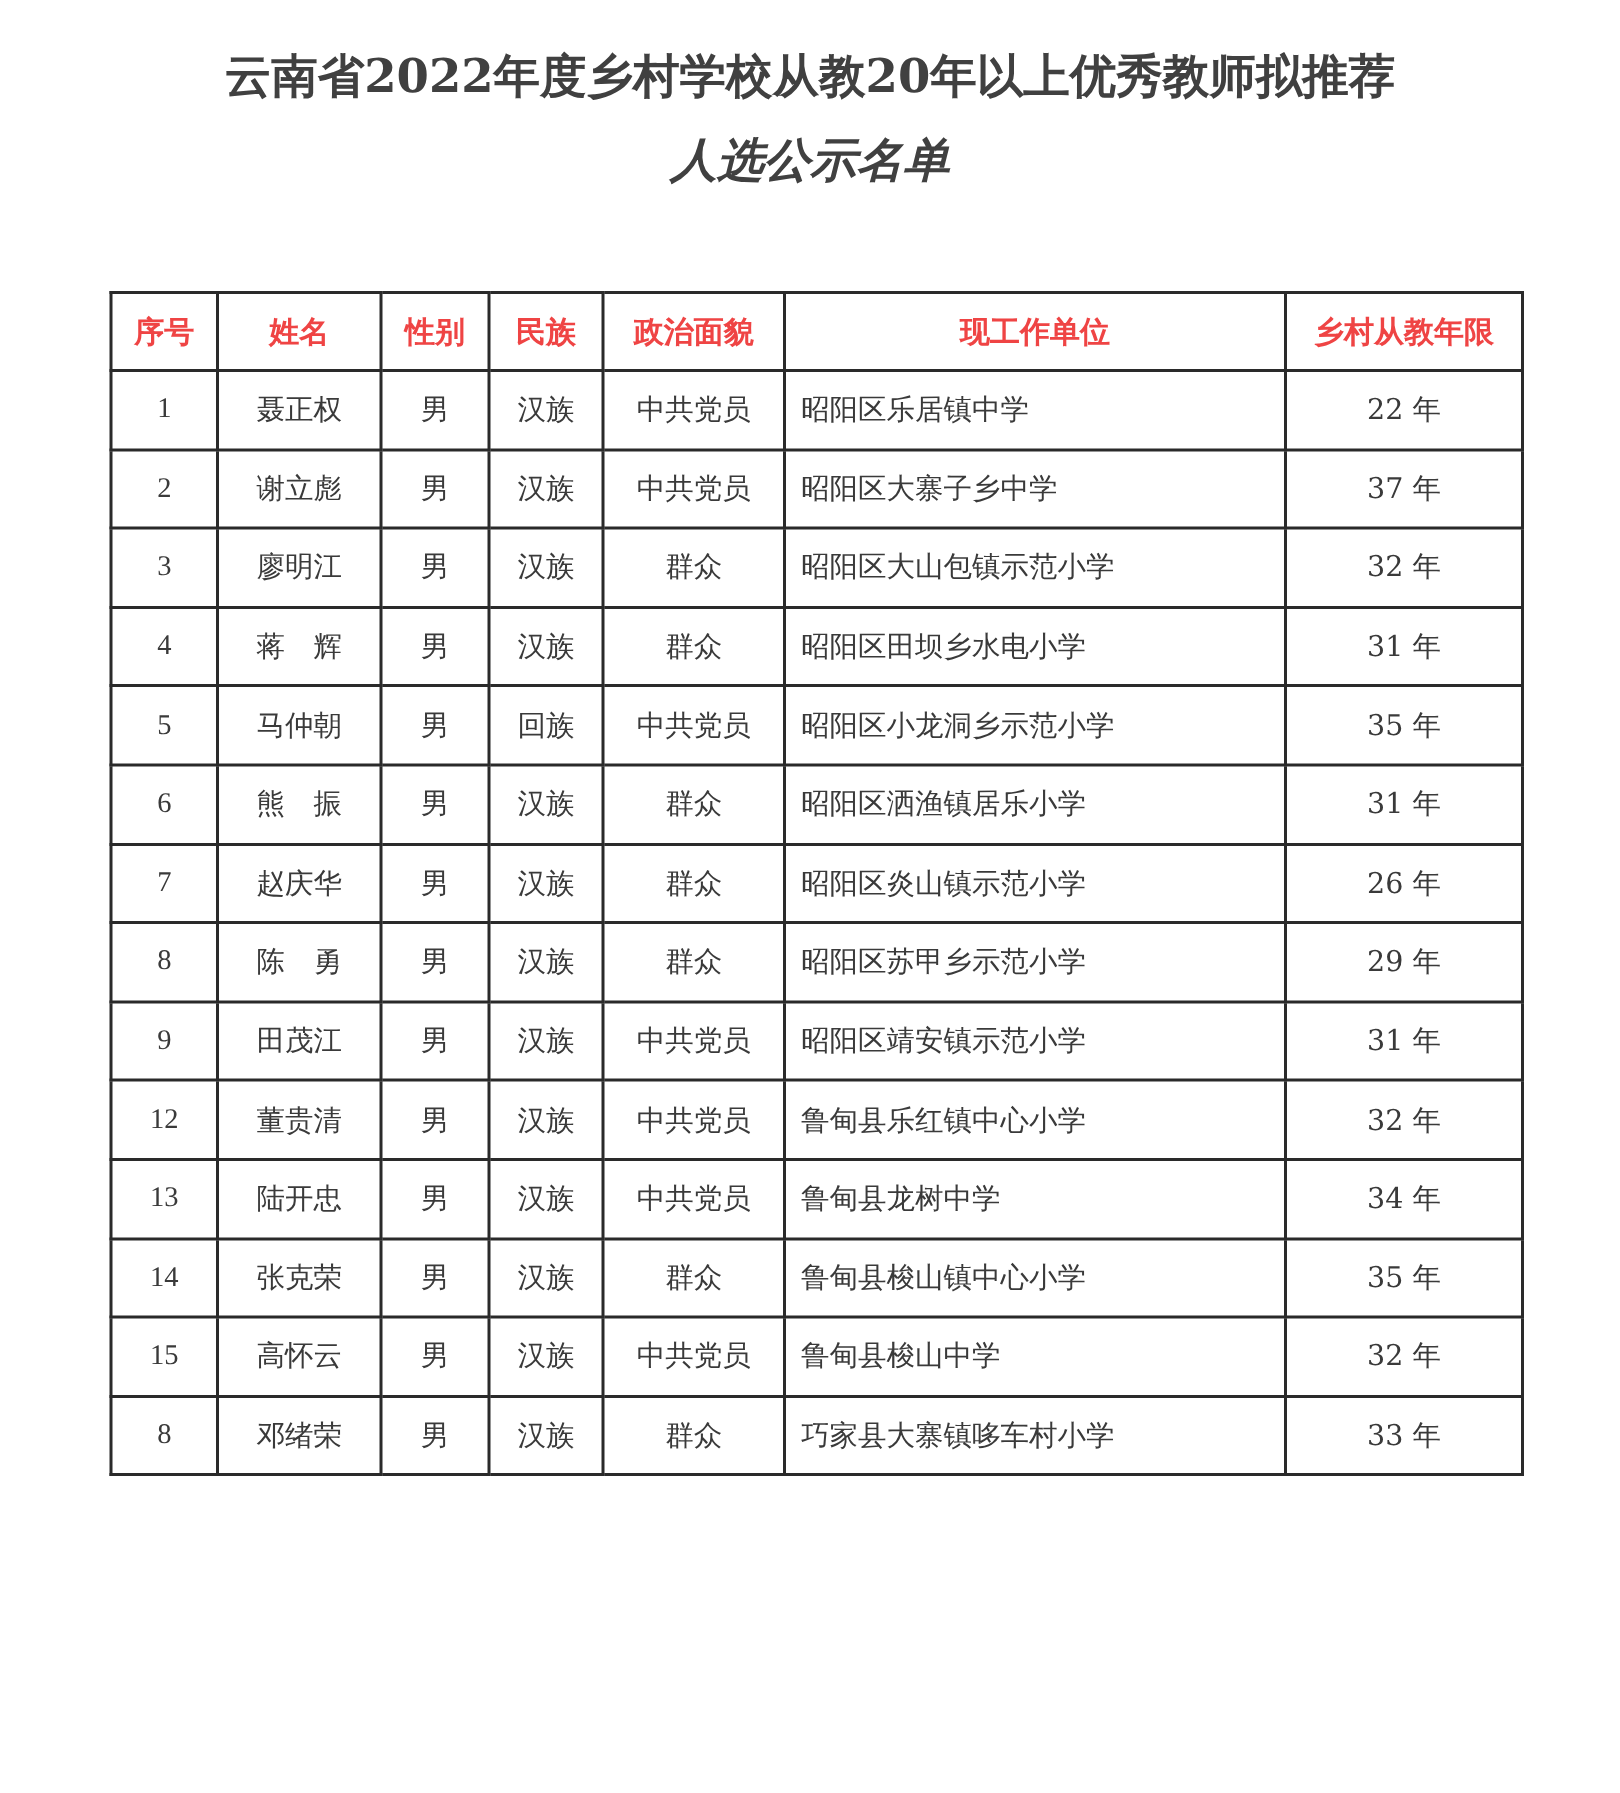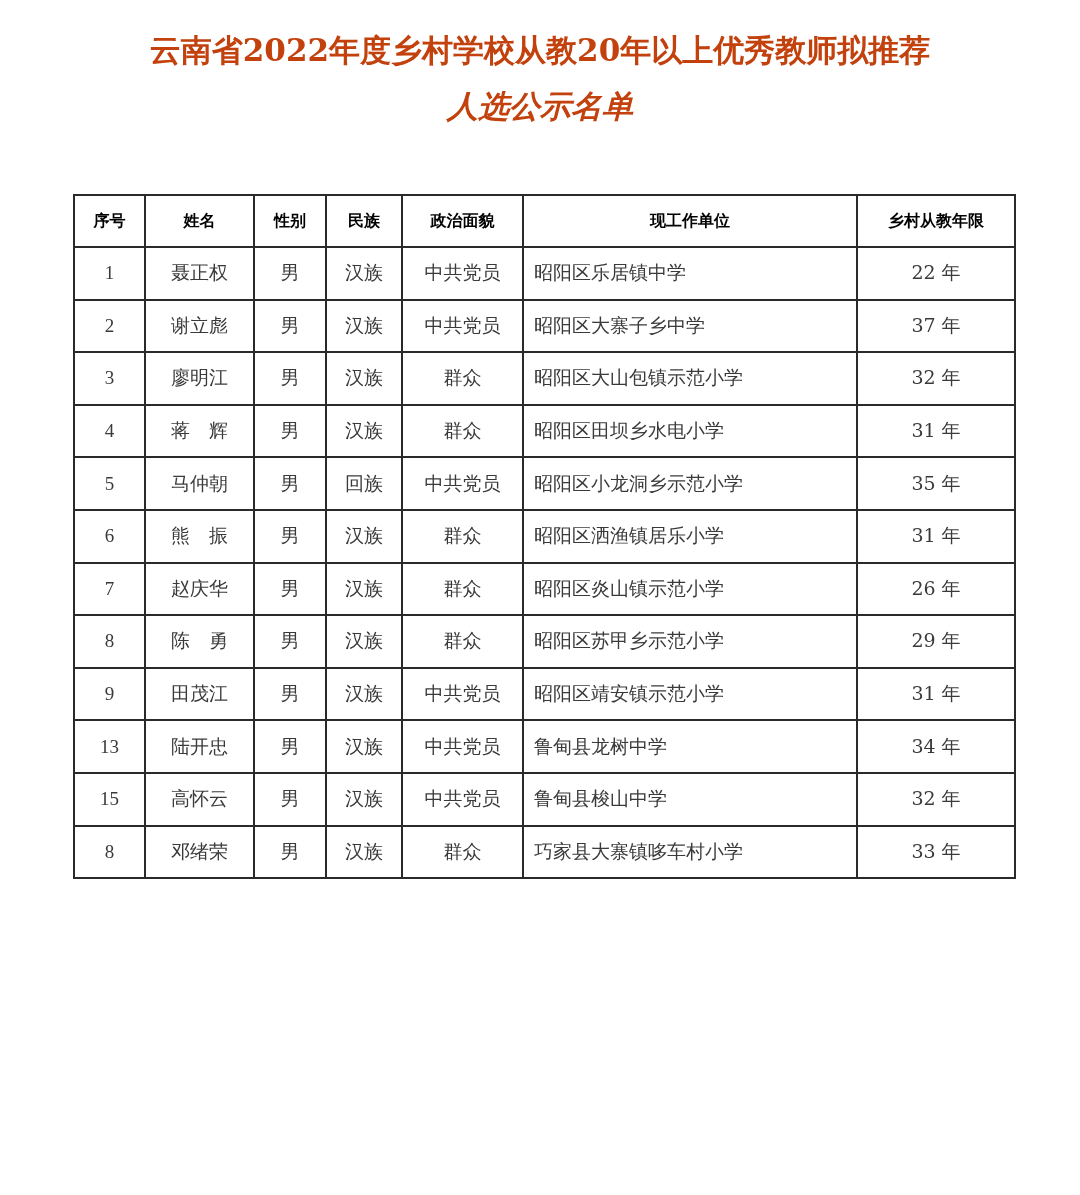--- a/index.html
+++ b/index.html
@@ -16,21 +16,21 @@
       color: #1a1a1a;
     }
     .title {
       position: absolute;
       left: 0;
       width: 1080px;
       text-align: center;
       font-family: "DejaVu Serif", "Liberation Serif", serif;
       font-weight: bold;
       font-size: 31px;
-      color: #c2410c;
+      color: #404040;
       letter-spacing: 0px;
       white-space: nowrap;
     }
     .title.line1 { top: 30px; }
     .title.line2 { top: 86px; font-style: italic; }
 
     table.roster {
       position: absolute;
       left: 73px;
       top: 194px;
@@ -51,22 +51,22 @@
       padding: 0;
       text-align: center;
       vertical-align: middle;
       white-space: nowrap;
       overflow: hidden;
     }
     table.roster th {
       height: 50px;
       font-family: "DejaVu Sans", "Liberation Sans", sans-serif;
       font-weight: bold;
-      font-size: 16px;
-      color: #000000;
+      font-size: 20px;
+      color: #ef4444;
     }
     table.roster td {
       height: 50.6px;
       font-family: "DejaVu Serif", "Liberation Serif", serif;
       font-size: 19px;
       color: #3a3a3a;
     }
     table.roster td.unit {
       text-align: left;
       padding-left: 10px;
@@ -183,29 +183,47 @@
     <tr>
       <td class="no">9</td>
       <td>田茂江</td>
       <td>男</td>
       <td>汉族</td>
       <td>中共党员</td>
       <td class="unit">昭阳区靖安镇示范小学</td>
       <td class="years">31 年</td>
     </tr>
     <tr>
+      <td class="no">12</td>
+      <td>董贵清</td>
+      <td>男</td>
+      <td>汉族</td>
+      <td>中共党员</td>
+      <td class="unit">鲁甸县乐红镇中心小学</td>
+      <td class="years">32 年</td>
+    </tr>
+    <tr>
       <td class="no">13</td>
       <td>陆开忠</td>
       <td>男</td>
       <td>汉族</td>
       <td>中共党员</td>
       <td class="unit">鲁甸县龙树中学</td>
       <td class="years">34 年</td>
     </tr>
     <tr>
+      <td class="no">14</td>
+      <td>张克荣</td>
+      <td>男</td>
+      <td>汉族</td>
+      <td>群众</td>
+      <td class="unit">鲁甸县梭山镇中心小学</td>
+      <td class="years">35 年</td>
+    </tr>
+    <tr>
       <td class="no">15</td>
       <td>高怀云</td>
       <td>男</td>
       <td>汉族</td>
       <td>中共党员</td>
       <td class="unit">鲁甸县梭山中学</td>
       <td class="years">32 年</td>
     </tr>
     <tr>
       <td class="no">8</td>

